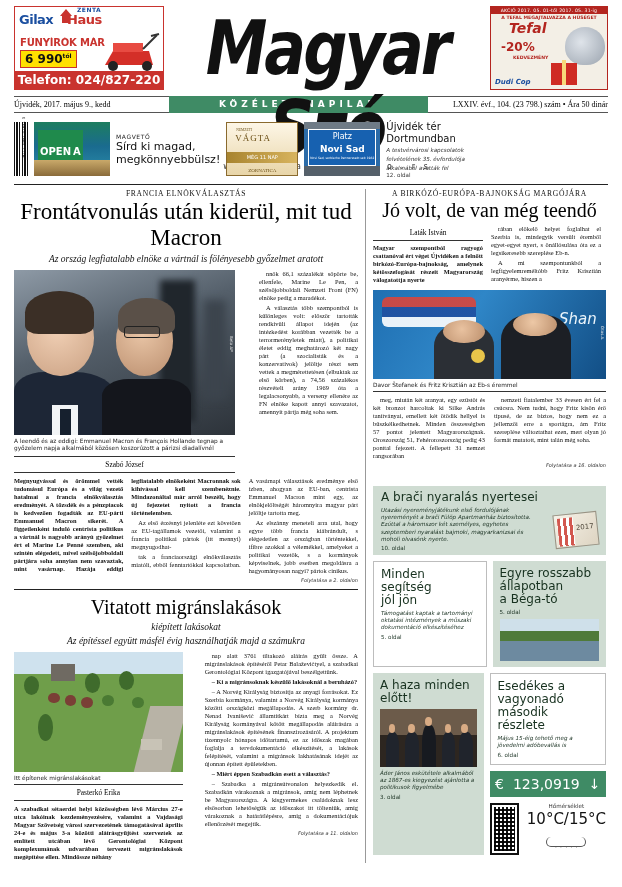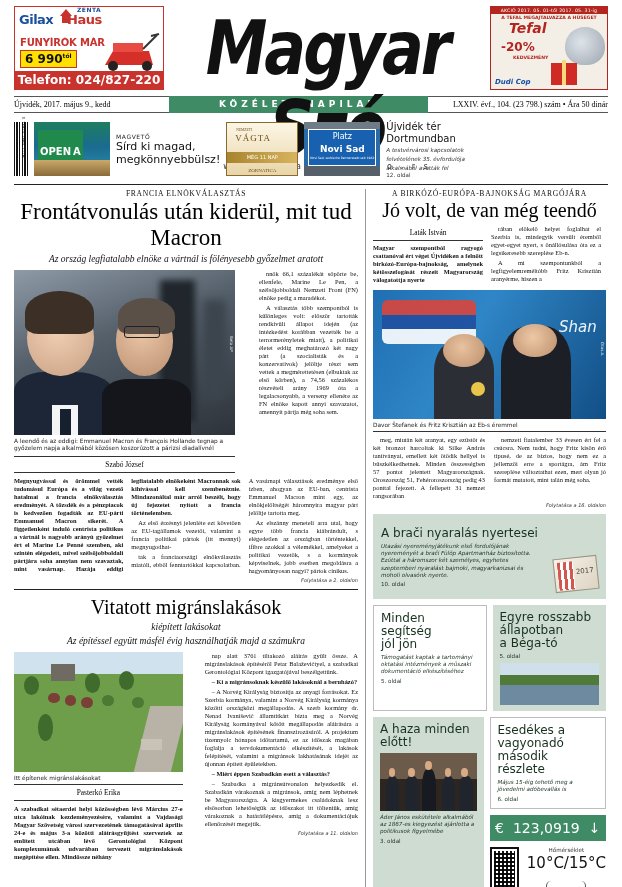--- a/index.html
+++ b/index.html
@@ -161,36 +161,36 @@
   .cols2 { column-count:2; column-gap:9px; margin-top:4px; }
   .cols3 { column-count:3; column-gap:8px; margin-top:4px; }
   .body-txt { font-family:"Liberation Serif",serif; font-size:6.4px; line-height:8.0px;
               text-align:justify; color:#111; }
   .body-txt p { text-indent:7px; margin-bottom:2px; }
   .body-txt p.first { text-indent:0; font-weight:bold; }
   .cont { text-align:right; font-family:"DejaVu Sans",sans-serif; font-size:5px;
           font-style:italic; color:#333; margin-top:2px; }
 
   
-  .ph-wrestle{width:100%;height:129px;position:relative;overflow:hidden;}
+  .ph-wrestle{width:100%;height:89px;position:relative;overflow:hidden;}
   .wr-bg{position:absolute;inset:0;background:linear-gradient(120deg,#1f6fb2 0%,#2f86c7 40%,#124e85 100%);}
   .wr-banner{position:absolute;left:4%;top:8%;width:40%;height:34%;border-radius:6px;
      background:linear-gradient(180deg,#d9453c 0 33%,#1f4fa0 33% 66%,#ffffff 66% 100%);opacity:.9;}
   .wr-shan{position:absolute;right:4%;top:22%;font-family:"DejaVu Sans",sans-serif;
      font-size:15px;color:#eaf4fb;font-style:italic;}
   .wr-p1{position:absolute;left:26%;bottom:0;width:26%;height:62%;background:#2b2f35;border-radius:40% 40% 0 0;}
   .wr-h1{position:absolute;left:30%;bottom:40%;width:18%;height:26%;border-radius:50%;
      background:radial-gradient(circle at 45% 40%,#e9c2a0,#bb8e6b);}
   .wr-p2{position:absolute;left:55%;bottom:0;width:30%;height:72%;background:#1c1f25;border-radius:38% 38% 0 0;}
   .wr-h2{position:absolute;left:60%;bottom:48%;width:19%;height:26%;border-radius:50%;
      background:radial-gradient(circle at 45% 40%,#edc8a6,#bb8e6b);}
   .wr-medal{position:absolute;left:42%;bottom:18%;width:14px;height:14px;border-radius:50%;background:#e8c54a;}
 
   
-  .promo { background:#cfdcd2; padding:12px 8px; margin-top:6px; position:relative; }
+  .promo { background:#cfdcd2; padding:4px 8px; margin-top:18px; position:relative; }
   .promo .pt { font-family:"DejaVu Sans",sans-serif; font-size:12px; color:#17311f; }
   .promo .ps { font-family:"DejaVu Sans",sans-serif; font-size:5.6px; line-height:7.2px;
                font-style:italic; color:#1c3324; margin-top:3px; width:70%; }
   .promo .pp { font-family:"DejaVu Sans",sans-serif; font-size:5.6px; color:#1c3324; margin-top:2px;}
   .gift { position:absolute; right:8px; bottom:8px; width:44px; height:34px;
           background:linear-gradient(135deg,#f6f2e8,#ddd4c2); border:1px solid #9a9283;
           transform:rotate(-6deg); }
   .gift:after{content:'2017';position:absolute;right:3px;top:10px;font-size:7px;
      font-family:"DejaVu Sans",sans-serif;color:#4c4538;}
   .gift-stripes{position:absolute;left:3px;top:3px;width:16px;height:28px;

